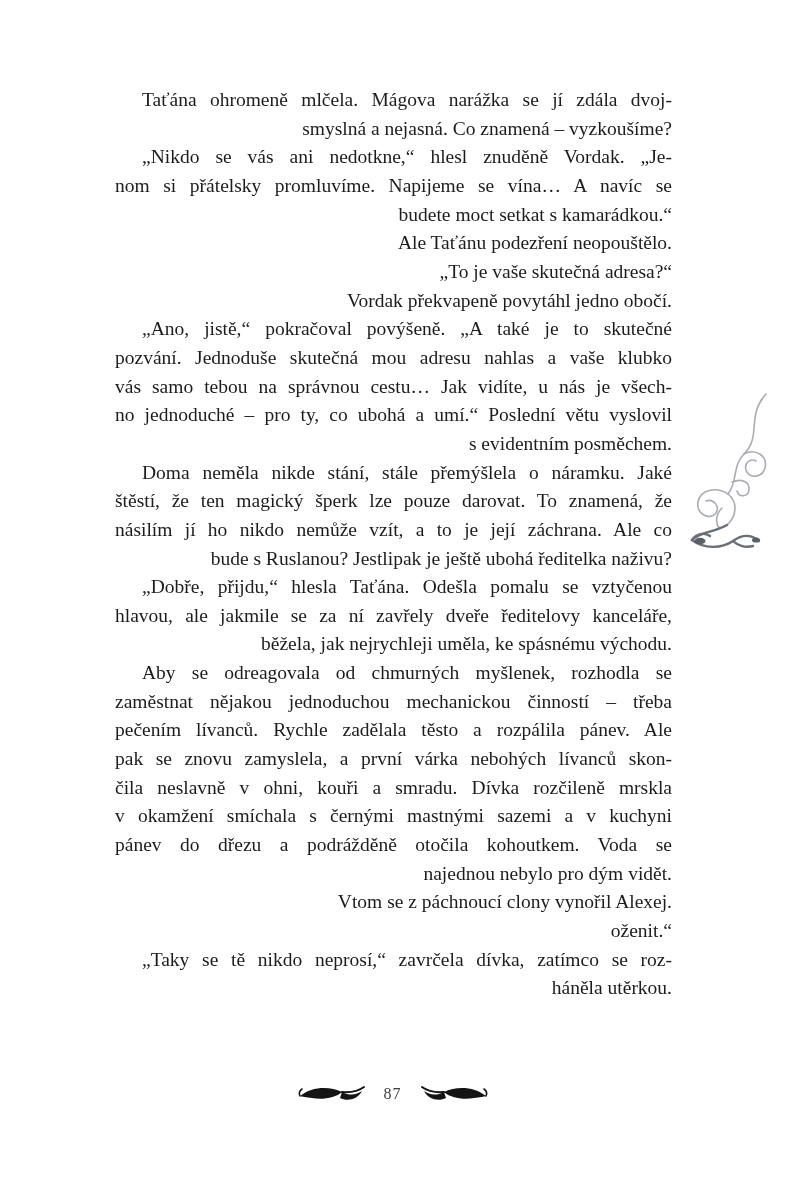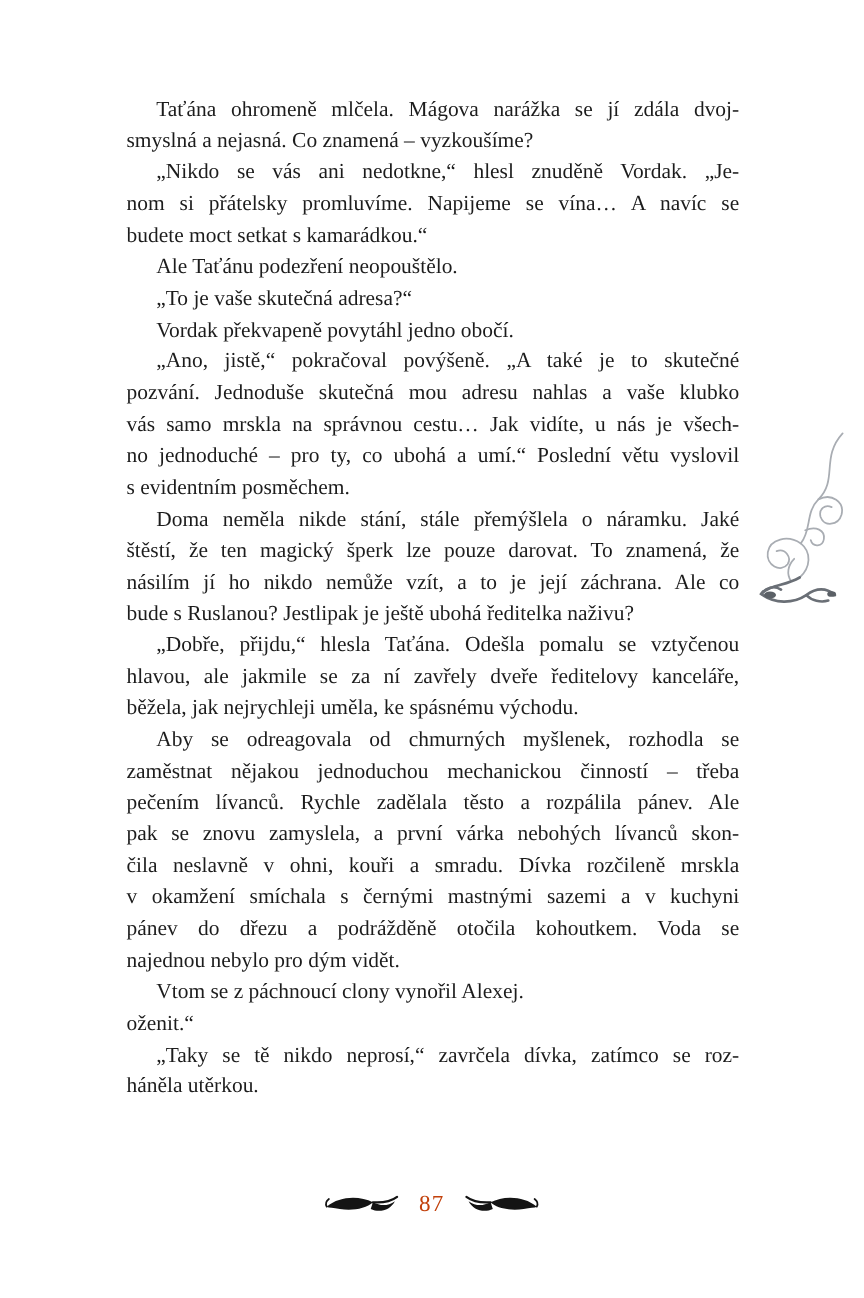--- a/index.html
+++ b/index.html
@@ -21,21 +21,21 @@
     position: absolute;
     left: 115px;
     top: 86px;
     width: 557px;
     font-size: 19.5px;
     line-height: 28.65px;
   }
   .paragraph { margin: 0; }
   .line {
     white-space: normal;
-    text-align: left;
+    text-align: right;
   }
   .line.fill {
     text-align: justify;
     text-align-last: justify;
   }
   .line.first {
     text-indent: 27px;
   }
   .margin-ornament {
     position: absolute;
@@ -48,22 +48,22 @@
     position: absolute;
     left: 0;
     top: 1082px;
     width: 785px;
     display: flex;
     align-items: center;
     justify-content: center;
     gap: 16px;
   }
   .page-number {
-    font-size: 21px;
-    color: #c2410c;
+    font-size: 16px;
+    color: #404040;
     letter-spacing: 1px;
   }
   .flourish { display: block; }
   .flourish.mirrored { transform: scaleX(-1); }
 </style>
 </head>
 <body>
 
 <div class="page">
 
@@ -82,21 +82,21 @@
       </div>
       <div class="paragraph">
         <div class="line first">„To je vaše skutečná adresa?“</div>
       </div>
       <div class="paragraph">
         <div class="line first">Vordak překvapeně povytáhl jedno obočí.</div>
       </div>
       <div class="paragraph">
         <div class="line fill first">„Ano, jistě,“ pokračoval povýšeně. „A také je to skutečné</div>
         <div class="line fill">pozvání. Jednoduše skutečná mou adresu nahlas a vaše klubko</div>
-        <div class="line fill">vás samo mrskla na správnou cestu… Jak vidíte, u nás je všech-</div>
+        <div class="line fill">vás samo tebou na správnou cestu… Jak vidíte, u nás je všech-</div>
         <div class="line fill">no jednoduché – pro ty, co ubohá a umí.“ Poslední větu vyslovil</div>
         <div class="line">s evidentním posměchem.</div>
       </div>
       <div class="paragraph">
         <div class="line fill first">Doma neměla nikde stání, stále přemýšlela o náramku. Jaké</div>
         <div class="line fill">štěstí, že ten magický šperk lze pouze darovat. To znamená, že</div>
         <div class="line fill">násilím jí ho nikdo nemůže vzít, a to je její záchrana. Ale co</div>
         <div class="line">bude s Ruslanou? Jestlipak je ještě ubohá ředitelka naživu?</div>
       </div>
       <div class="paragraph">

